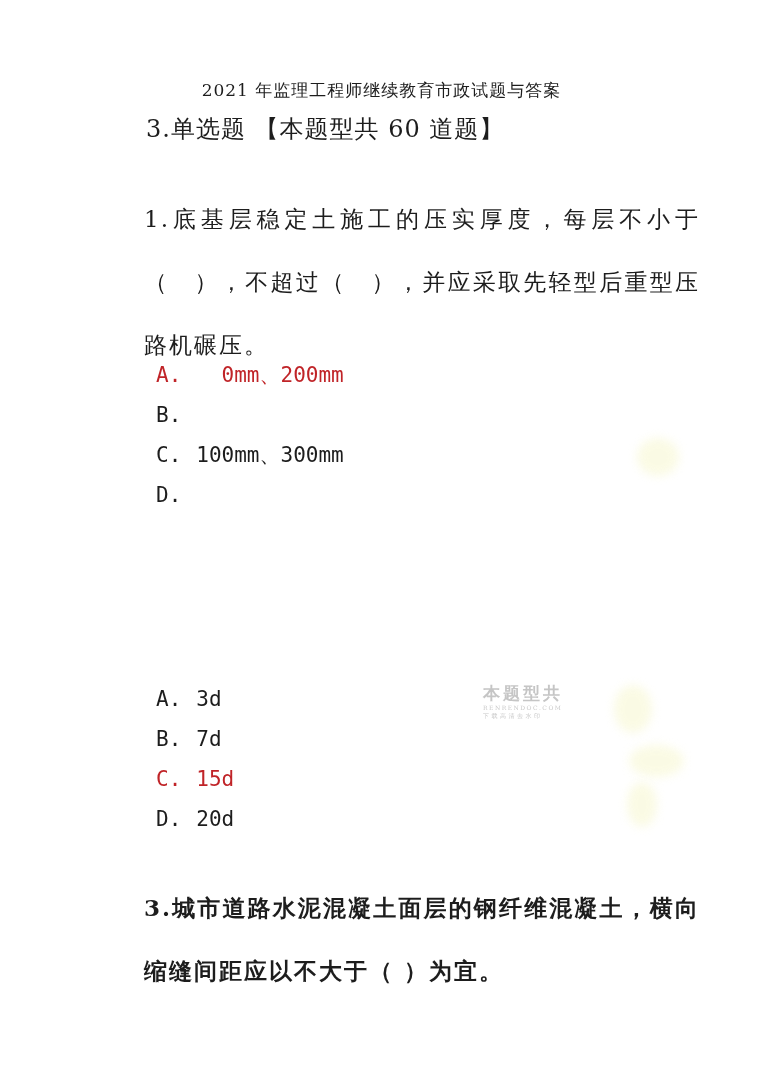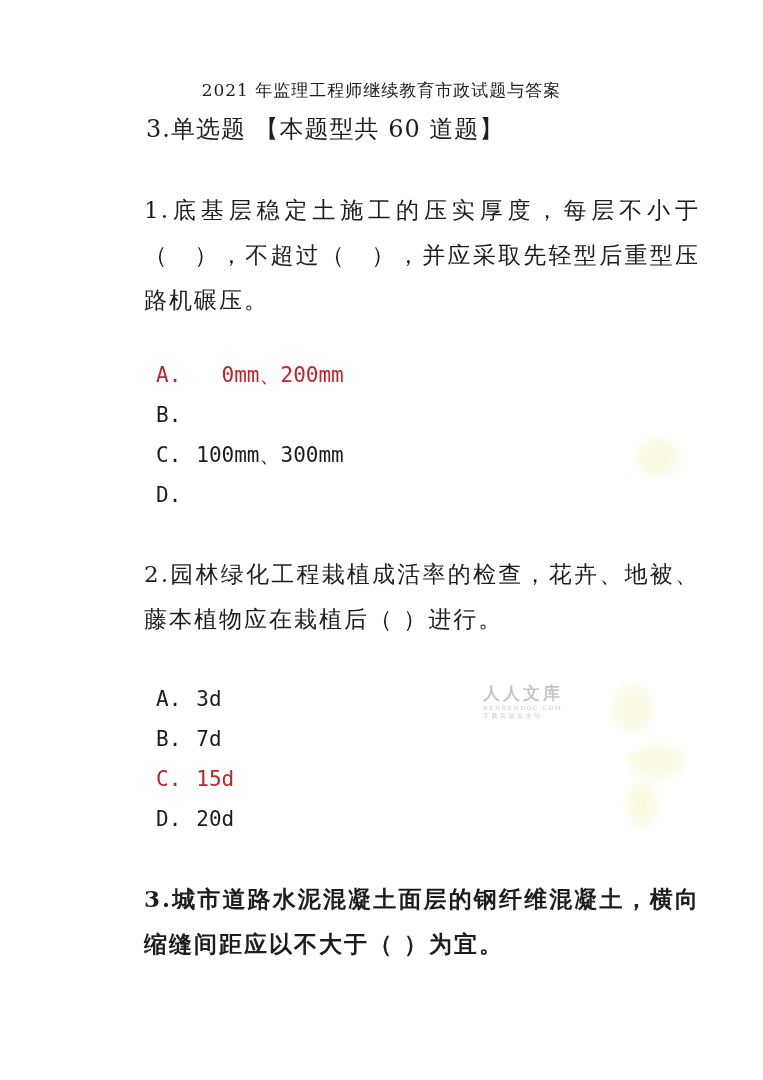--- a/index.html
+++ b/index.html
@@ -24,21 +24,21 @@
     position:absolute;top:79px;left:0;width:100%;
     text-align:center;
     font-size:17px;letter-spacing:1px;
   }
   .section-heading{
     position:absolute;top:113px;left:117px;
     font-size:24px;letter-spacing:1px;
   }
   .question{
     position:absolute;left:115px;width:556px;
-    font-size:23px;letter-spacing:2px;line-height:45px;
+    font-size:23px;letter-spacing:2px;line-height:63px;
     text-align:justify;
   }
   .q1{top:188px;}
   .q2{top:552px;}
   .q3{top:876px;font-weight:bold;}
   .options{
     position:absolute;left:127px;
     font-family:"DejaVu Sans Mono","Liberation Mono",monospace;
     font-size:21px;
   }
@@ -90,21 +90,20 @@
     </div>
     <div class="option">
       <span class="olabel">C.</span>
       <span class="otext">100mm、300mm</span>
     </div>
     <div class="option">
       <span class="olabel">D.</span>
     </div>
   </div>
 
-  <div class="question q2">2.园林绿化工程栽植成活率的检查，花卉、地被、藤本植物应在栽植后（ ）进行。</div>
 
   <div class="options opts2">
     <div class="option">
       <span class="olabel">A.</span>
       <span class="otext">3d</span>
     </div>
     <div class="option">
       <span class="olabel">B.</span>
       <span class="otext">7d</span>
     </div>
@@ -114,21 +113,21 @@
     </div>
     <div class="option">
       <span class="olabel">D.</span>
       <span class="otext">20d</span>
     </div>
   </div>
 
   <div class="question q3">3.城市道路水泥混凝土面层的钢纤维混凝土，横向缩缝间距应以不大于（ ）为宜。</div>
 
   <div class="watermark">
-    <div class="wm-title">人人文库</div>
+    <div class="wm-title">本题型共</div>
     <div class="wm-domain">RENRENDOC.COM</div>
     <div class="wm-tagline">下载高清去水印</div>
   </div>
 
   <div class="smudge s1"></div>
   <div class="smudge s2"></div>
   <div class="smudge s3"></div>
   <div class="smudge s4"></div>
 
 </div>

